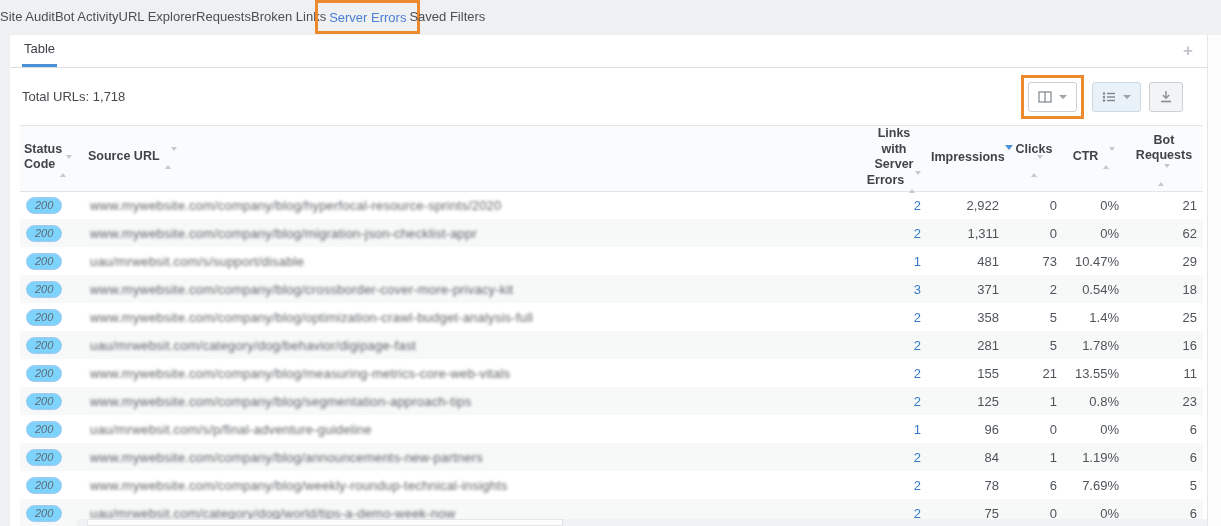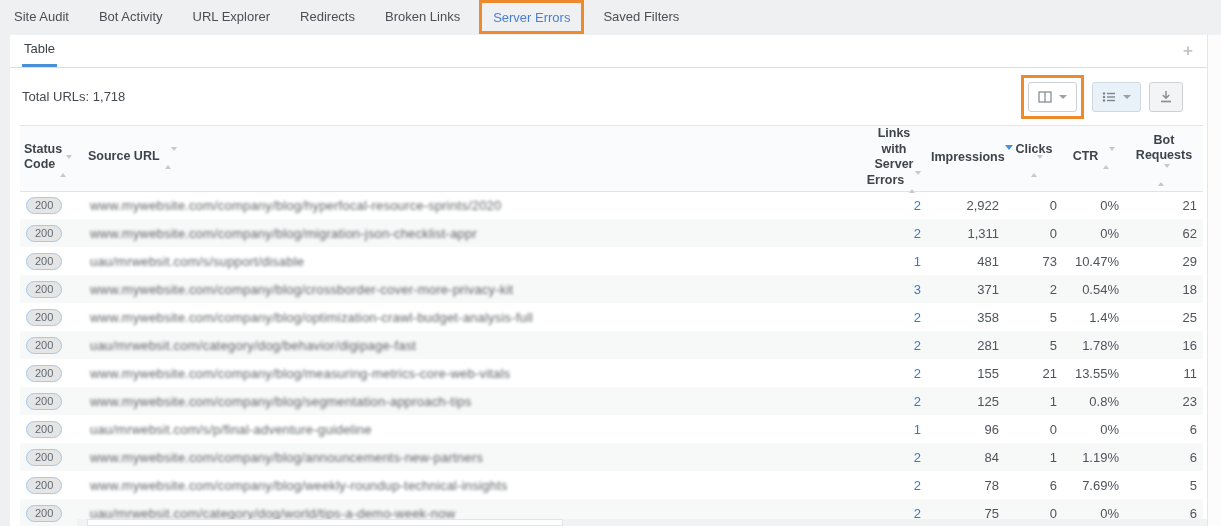--- a/index.html
+++ b/index.html
@@ -8,21 +8,21 @@
     position:relative;
     background:#eef0f1;
     font-family:"Liberation Sans", sans-serif;
     overflow:hidden;
     --accent:#ee8a2e;
     --link:#3579c8;
     --tabblue:#4a7fd6;
   }
 
   
-  .top-nav { height:33px; display:flex; align-items:center; padding-left:14px; gap:30px; }
+  .top-nav { height:33px; display:flex; align-items:center; }
   .nav-tab { font-size:13px; color:#4b4f54; cursor:pointer; white-space:nowrap; }
   .nav-tab.active { color:var(--tabblue); }
   .orange-frame-tab { border:3px solid var(--accent); padding:5px 11px; margin:0 -11px; }
 
   
   .panel { position:absolute; left:10px; right:14px; top:35px; bottom:0; background:#fff; }
 
   .tabstrip { height:33px; border-bottom:1px solid #dcdee0; display:flex; align-items:flex-end; justify-content:space-between; padding:12px 14px 0 12px; }
   .table-tab { font-size:13px; color:#3d4147; padding:0 2px 8px; border-bottom:3px solid #4a90d9; cursor:pointer; }
   .plus-btn { color:#c3c6c9; font-size:17px; line-height:1; padding-bottom:8px; cursor:pointer; font-weight:bold; }
@@ -46,21 +46,21 @@
   th.cent  { text-align:center; }
   .col-status{width:64px;} .col-links{width:66px;} .col-impr{width:78px;}
   .col-clicks{width:58px;} .col-ctr{width:62px;} .col-bot{width:78px;}
 
   tbody td { height:28px; font-size:13px; color:#4f545a; padding:0 6px; white-space:nowrap; overflow:hidden; }
   tbody tr:nth-child(even) { background:#f7f8f8; }
   td.num { text-align:right; }
   td.link-cell { text-align:right; color:var(--link); cursor:pointer; }
 
   .status-badge { display:inline-block; min-width:36px; text-align:center; border:1px solid #a5c8ec;
-                  border-radius:9px; color:#5f6a75; font-size:11px; line-height:15px; padding:0 8px; background:#e5e5e5; }
+                  border-radius:9px; color:#5f6a75; font-size:11px; line-height:15px; padding:0 8px; background:#7dd3fc;font-style:italic; }
   .url-blur { filter:blur(1.7px); color:#45494e; opacity:.85; letter-spacing:.2px; }
 
   
   .sorter { display:inline-block; margin-left:5px; vertical-align:-2px; }
   .sorter .tri-up   { width:0;height:0;border-left:3.5px solid transparent;border-right:3.5px solid transparent;border-bottom:4px solid #c5c9cd; margin-bottom:2px; }
   .sorter .tri-down { width:0;height:0;border-left:3.5px solid transparent;border-right:3.5px solid transparent;border-top:4px solid #c5c9cd; }
   .sorter.block { display:block; margin:4px auto 0; }
   .sort-active-desc { width:0; height:0; border-left:4.5px solid transparent; border-right:4.5px solid transparent; border-top:5px solid #4a90d9; margin:4px auto 0; }
 
   
@@ -68,21 +68,21 @@
   .h-scrollbar { position:absolute; left:77px; right:14px; bottom:0; height:7px; background:#f1f2f3; }
   .h-thumb { position:absolute; left:10px; top:0; bottom:0; width:476px; background:#fdfdfd; border:1px solid #e3e5e7; }
 </style>
 </head>
 <body style="--accent: #ee8a2e; --tabblue: #4a7fd6; --link: #3579c8;">
 
 <nav class="top-nav">
   <span class="nav-tab">Site Audit</span>
   <span class="nav-tab">Bot Activity</span>
   <span class="nav-tab">URL Explorer</span>
-  <span class="nav-tab">Redirects</span>
+  <span class="nav-tab">Requests</span>
   <span class="nav-tab">Broken Links</span>
   <span class="orange-frame-tab">
     <span class="nav-tab active">Server Errors</span>
   </span>
   <span class="nav-tab">Saved Filters</span>
 </nav>
 
 <div class="panel">
 
   <div class="tabstrip">

